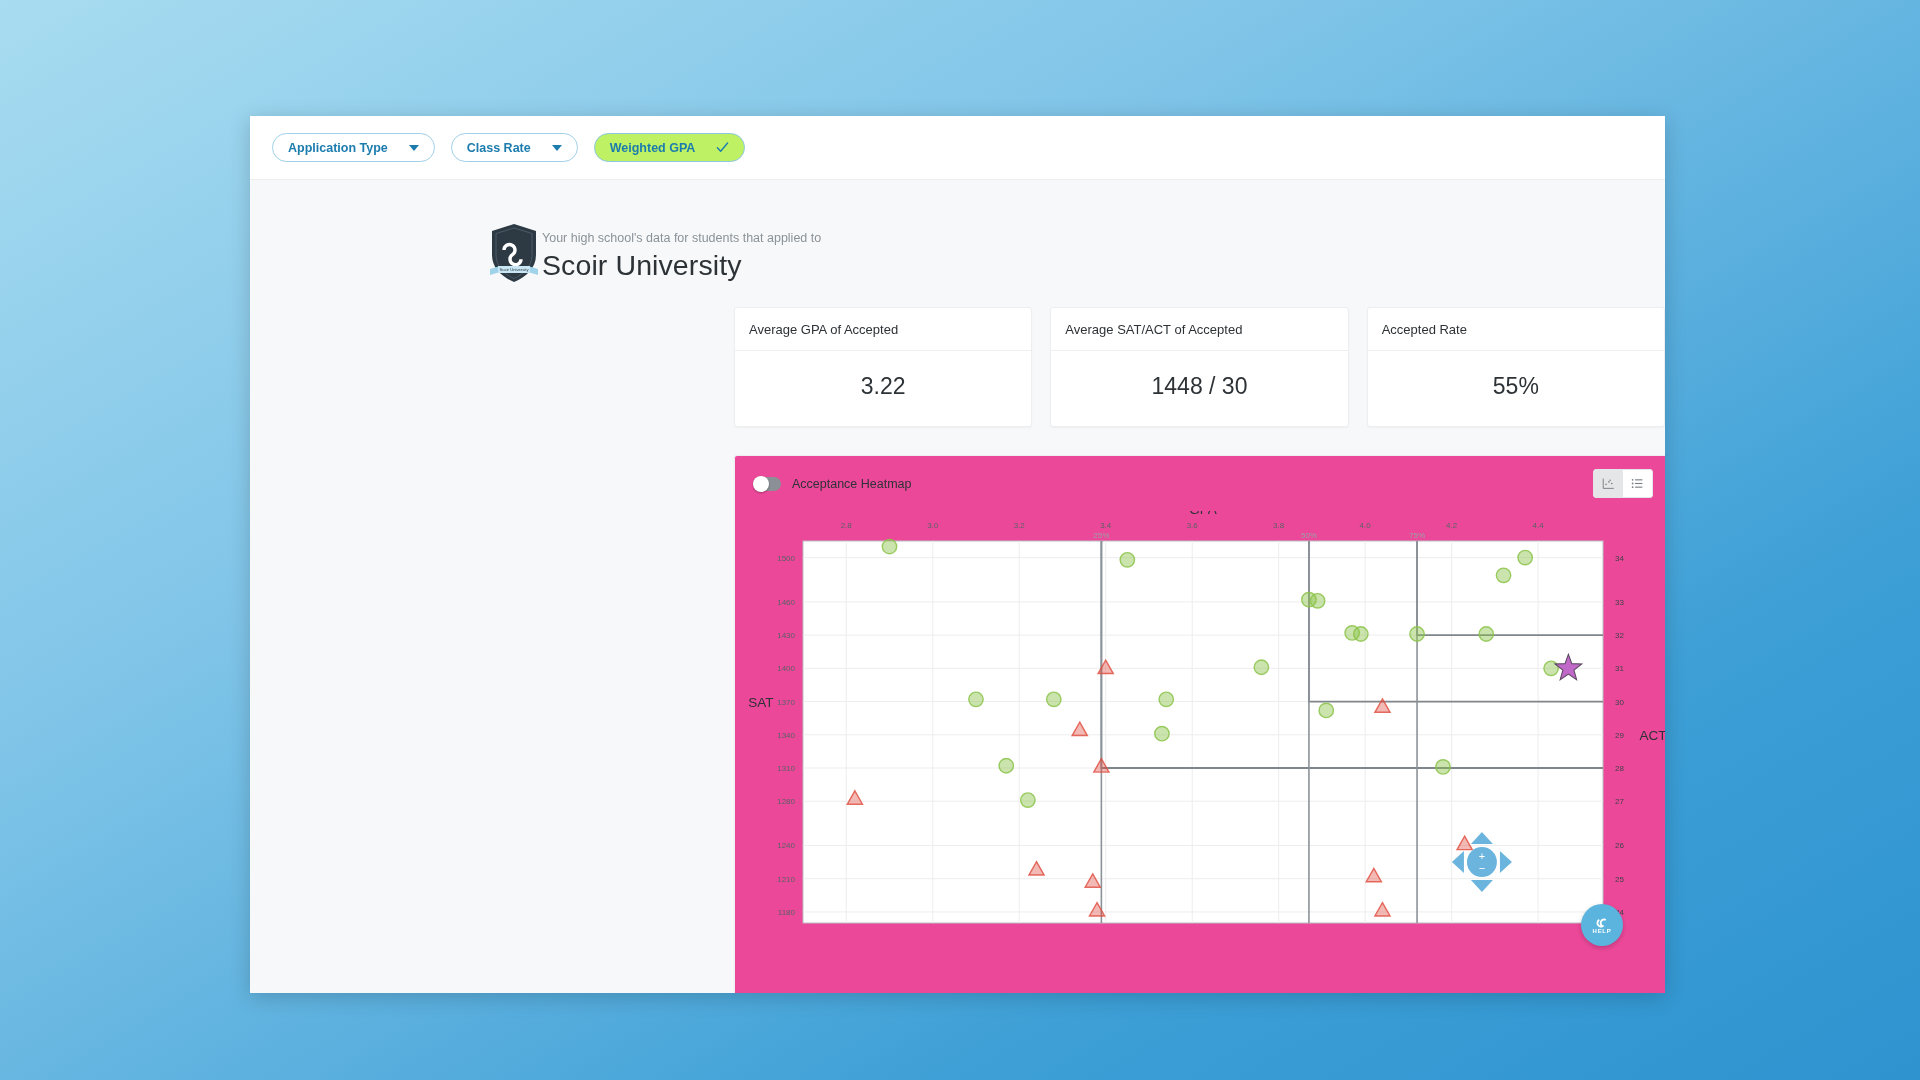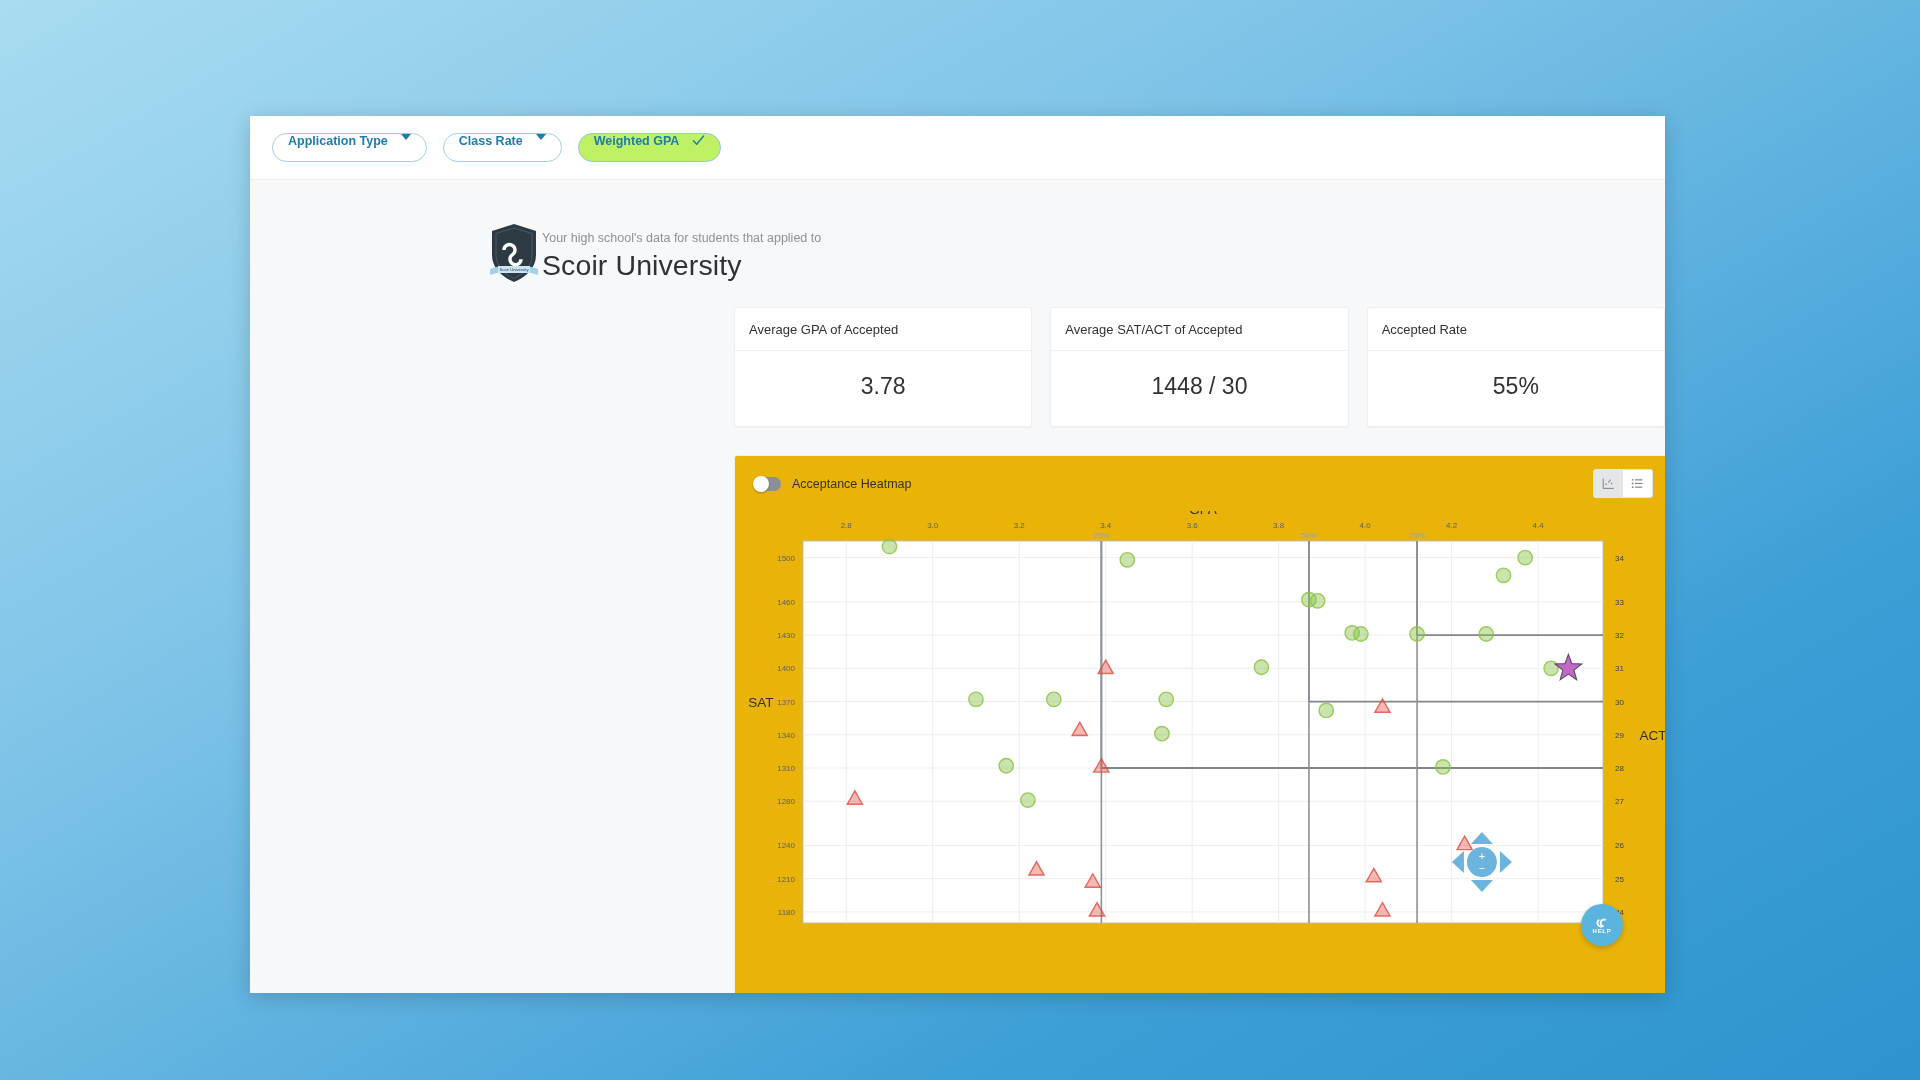--- a/index.html
+++ b/index.html
@@ -35,22 +35,22 @@
   }
   .pill {
     height: 29px;
     border: 1px solid #9fd0e8;
     border-radius: 16px;
     background: #ffffff;
     color: #1c7cae;
     font-size: 12.5px;
     font-weight: bold;
     display: flex;
-    align-items: flex-start;
-    gap: 13px;
+    align-items: center;
+    gap: 21px;
     padding: 0 15px;
     white-space: nowrap;
     cursor: pointer;
   }
   .pill.active { background: #bef264; border-color: #8ec7e3; }
   .caret {
     width: 0; height: 0;
     border-left: 5px solid transparent;
     border-right: 5px solid transparent;
     border-top: 6px solid #1c7cae;
@@ -90,21 +90,21 @@
   .stat-value {
     font-size: 23px; color: #2d3236;
     text-align: center;
     padding: 22px 0 26px 0;
   }
 
   
   #chart-card {
     margin: 28px 16px 0 484px;
     width: 936px;
-    background: #eab308;
+    background: #ec4899;
     border: 1px solid #eceef0;
     border-radius: 3px;
     box-shadow: 0 1px 2px rgba(0,0,0,.04);
     height: 560px;
     position: relative;
   }
   #chart-toolbar {
     height: 55px;
     display: flex; align-items: center;
     padding: 0 16px 0 18px;
@@ -218,21 +218,21 @@
       </svg>
       <div class="head-text">
         <div id="subtitle">Your high school's data for students that applied to</div>
         <div id="school-name">Scoir University</div>
       </div>
     </div>
 
     <div id="stats-row">
       <div class="stat-card">
         <div class="stat-label">Average GPA of Accepted</div>
-        <div class="stat-value">3.78</div>
+        <div class="stat-value">3.22</div>
       </div>
       <div class="stat-card">
         <div class="stat-label">Average SAT/ACT of Accepted</div>
         <div class="stat-value">1448 / 30</div>
       </div>
       <div class="stat-card">
         <div class="stat-label">Accepted Rate</div>
         <div class="stat-value">55%</div>
       </div>
     </div>

